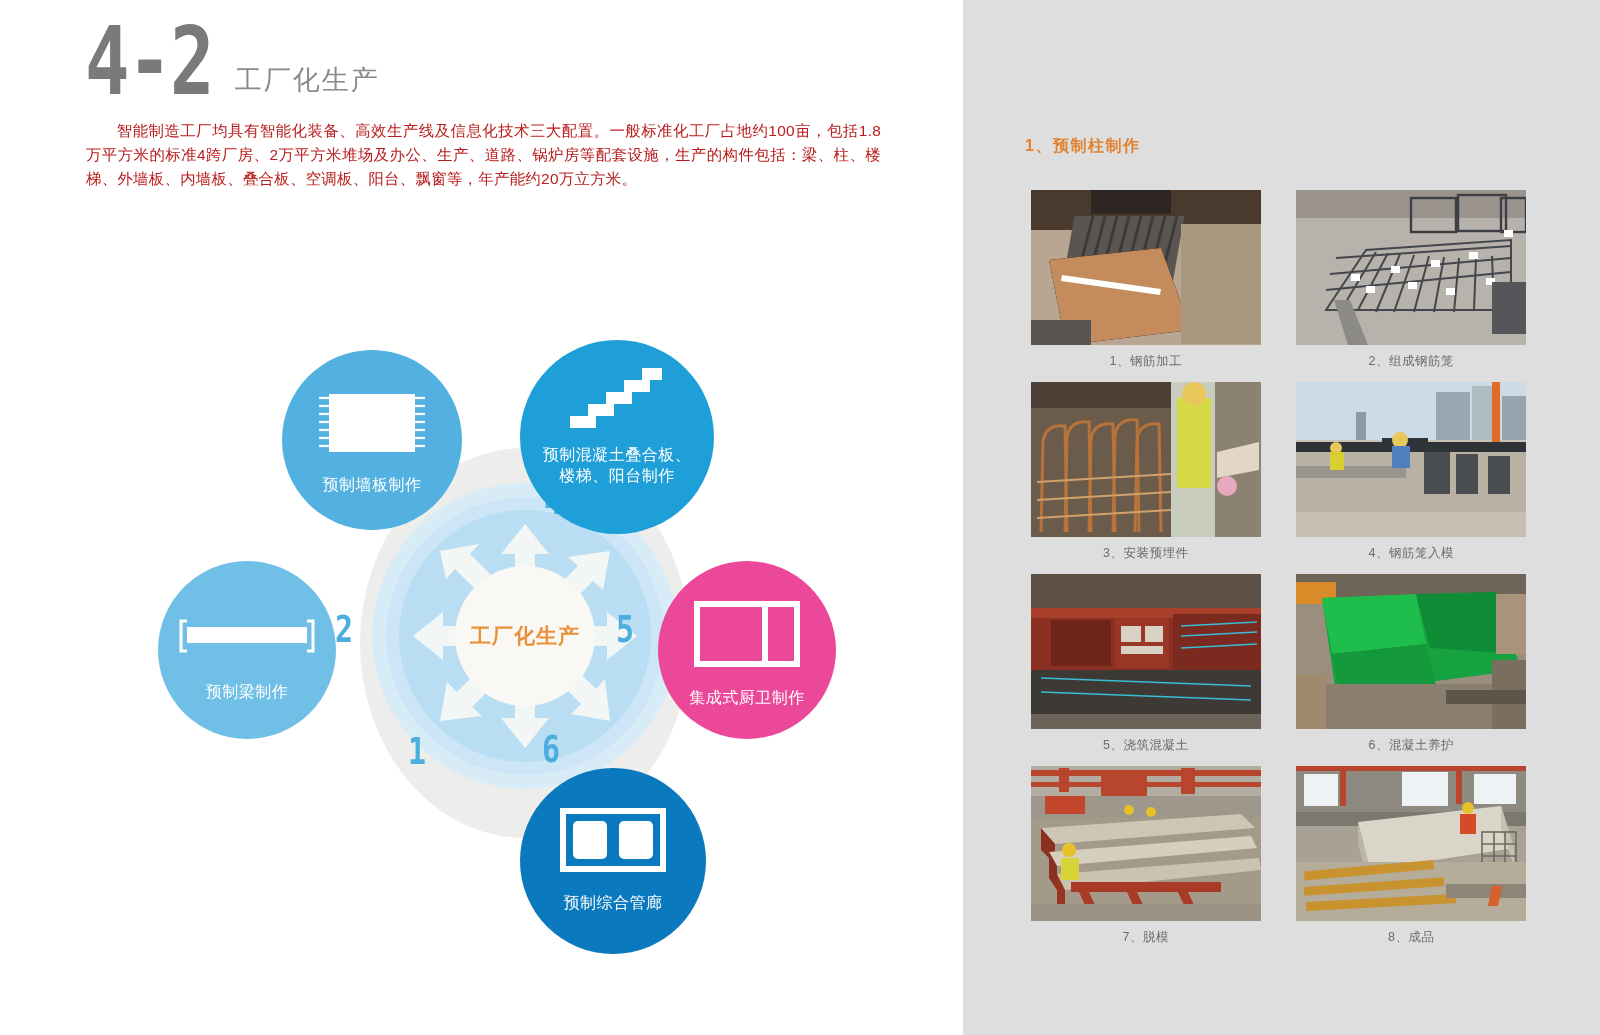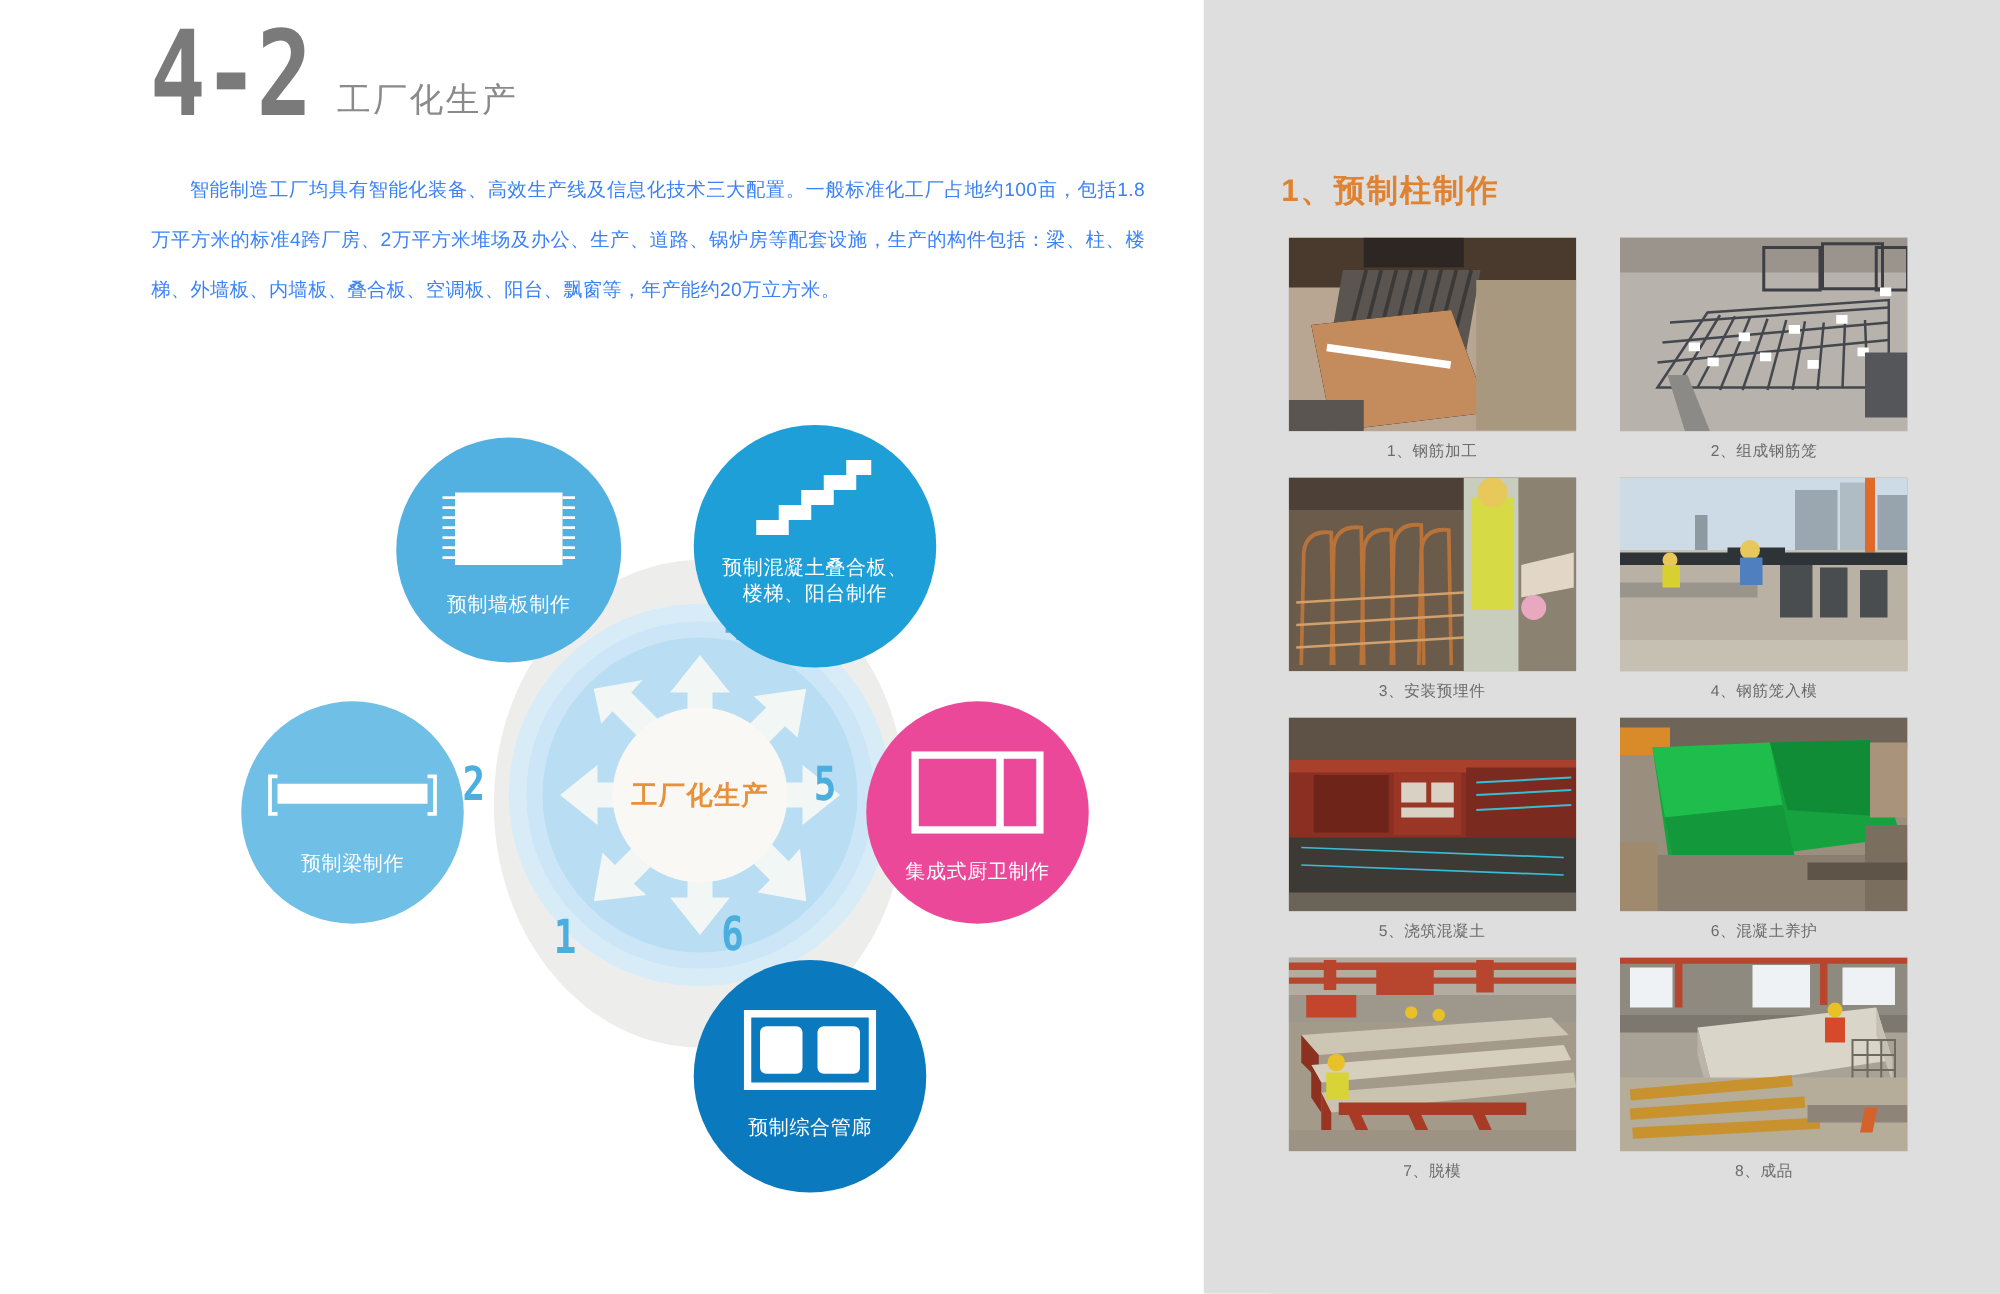--- a/index.html
+++ b/index.html
@@ -8,36 +8,35 @@
     font-family:"Liberation Sans","DejaVu Sans",sans-serif;
     background:#ffffff;
     overflow:hidden;
   }
   .page{position:relative;width:1600px;height:1035px;}
 
   
   .left{
     position:absolute;left:0;top:0;width:963px;height:1035px;
     background:#ffffff;
-    margin-left:35px;
   }
   .title-row{position:absolute;left:85px;top:38px;display:flex;align-items:flex-end;}
   .title-num{
     font-family:"DejaVu Sans Mono","Liberation Mono",monospace;
     font-size:74px;line-height:62px;font-weight:700;color:#7a7a7a;
     letter-spacing:-2px;transform:scaleY(1.28);transform-origin:bottom left;
   }
   .title-text{
     font-size:27px;color:#8a8a8a;margin-left:22px;letter-spacing:2px;
     padding-bottom:2px;font-weight:400;
   }
 
   .body-copy{
-    position:absolute;left:86px;top:133px;width:795px;
-    color:#3b82f6;font-size:15.4px;line-height:40px;letter-spacing:.3px;
+    position:absolute;left:86px;top:119px;width:795px;
+    color:#b91c1c;font-size:15.4px;line-height:24px;letter-spacing:.3px;
     text-align:justify;
   }
   .body-copy p{margin:0;text-indent:2em;}
 
   
   .diagram{position:absolute;left:150px;top:318px;width:700px;height:640px;}
   .halo{
     position:absolute;left:210px;top:130px;width:330px;height:390px;
     background:#ededec;border-radius:50% / 50%;
   }
@@ -90,21 +89,21 @@
   .num-5{left:466px;top:293px;}
   .num-6{left:392px;top:413px;}
 
   
   .right{
     position:absolute;left:963px;top:0;width:637px;height:1035px;
     background:#dedede;
   }
   .section-title{
     position:absolute;left:62px;top:136px;
-    color:#e0822f;font-size:25px;font-weight:700;letter-spacing:1.5px;
+    color:#e0822f;font-size:16px;font-weight:700;letter-spacing:1.5px;
   }
   .photo-grid{
     position:absolute;left:58px;top:190px;width:515px;
     display:grid;grid-template-columns:1fr 1fr;
     column-gap:16px;row-gap:12px;
   }
   .cell{display:flex;flex-direction:column;align-items:center;}
   .photo{
     width:230px;height:155px;position:relative;overflow:hidden;
     background:#b9b3ac;

